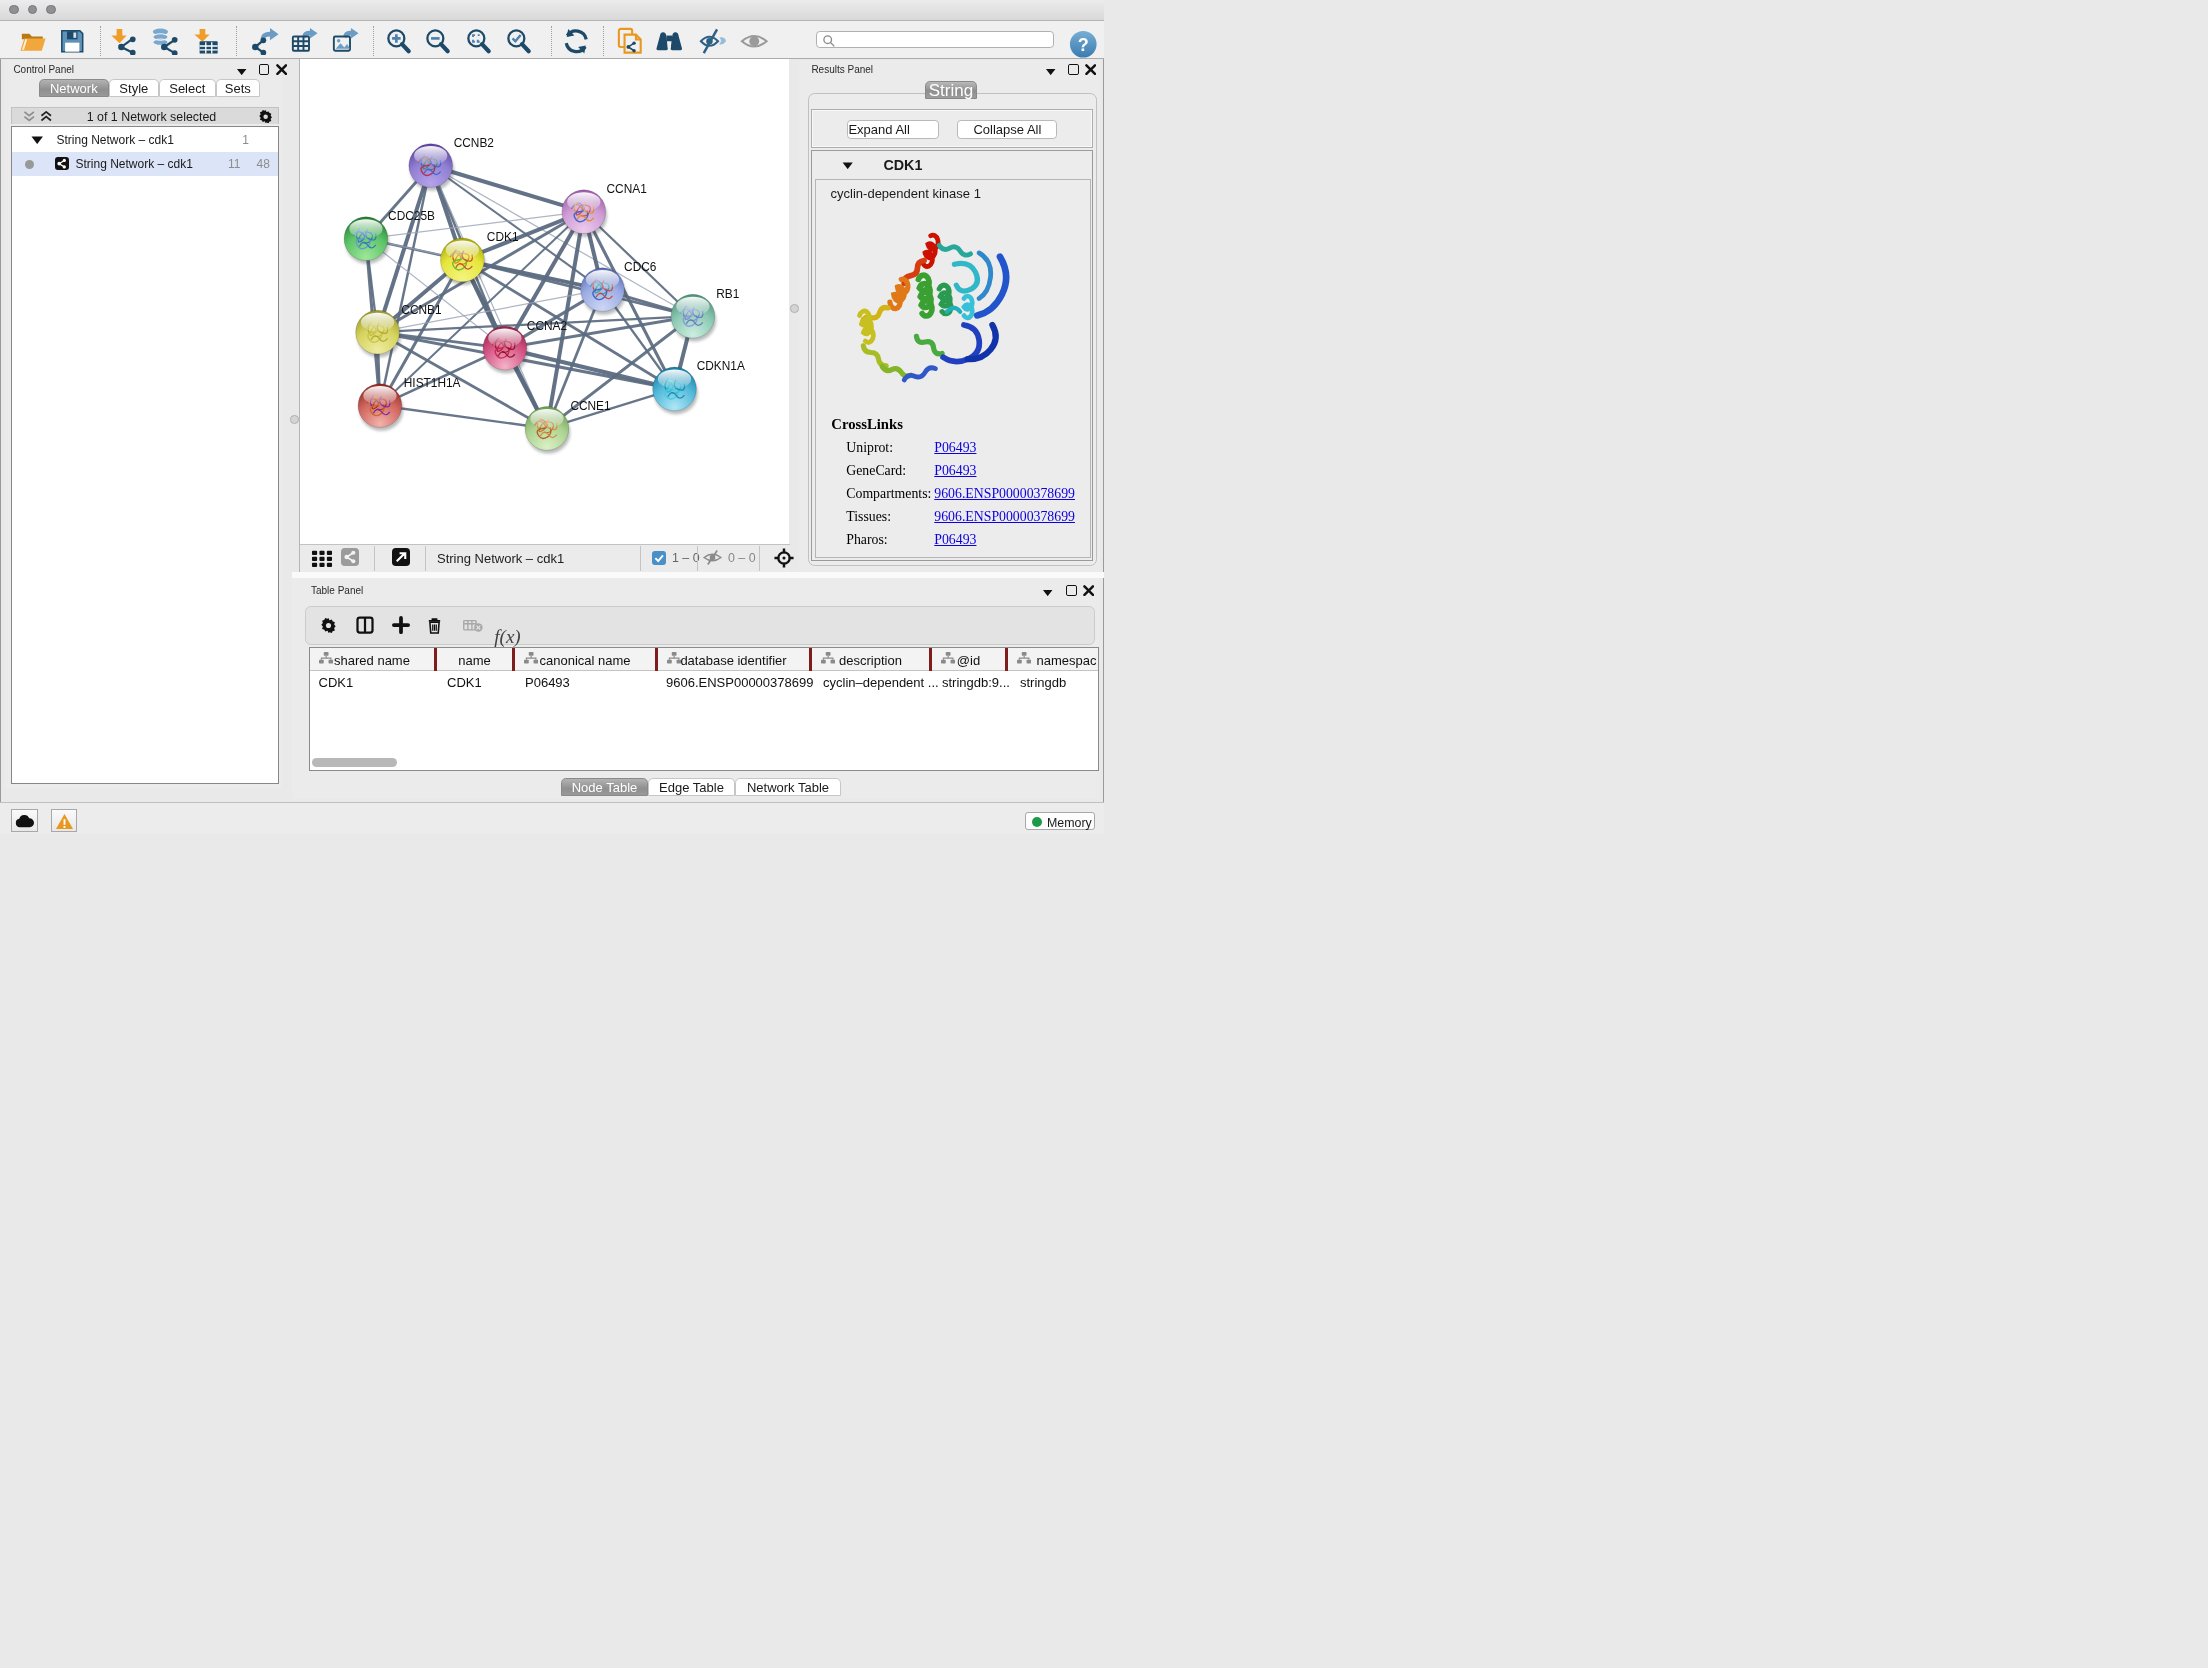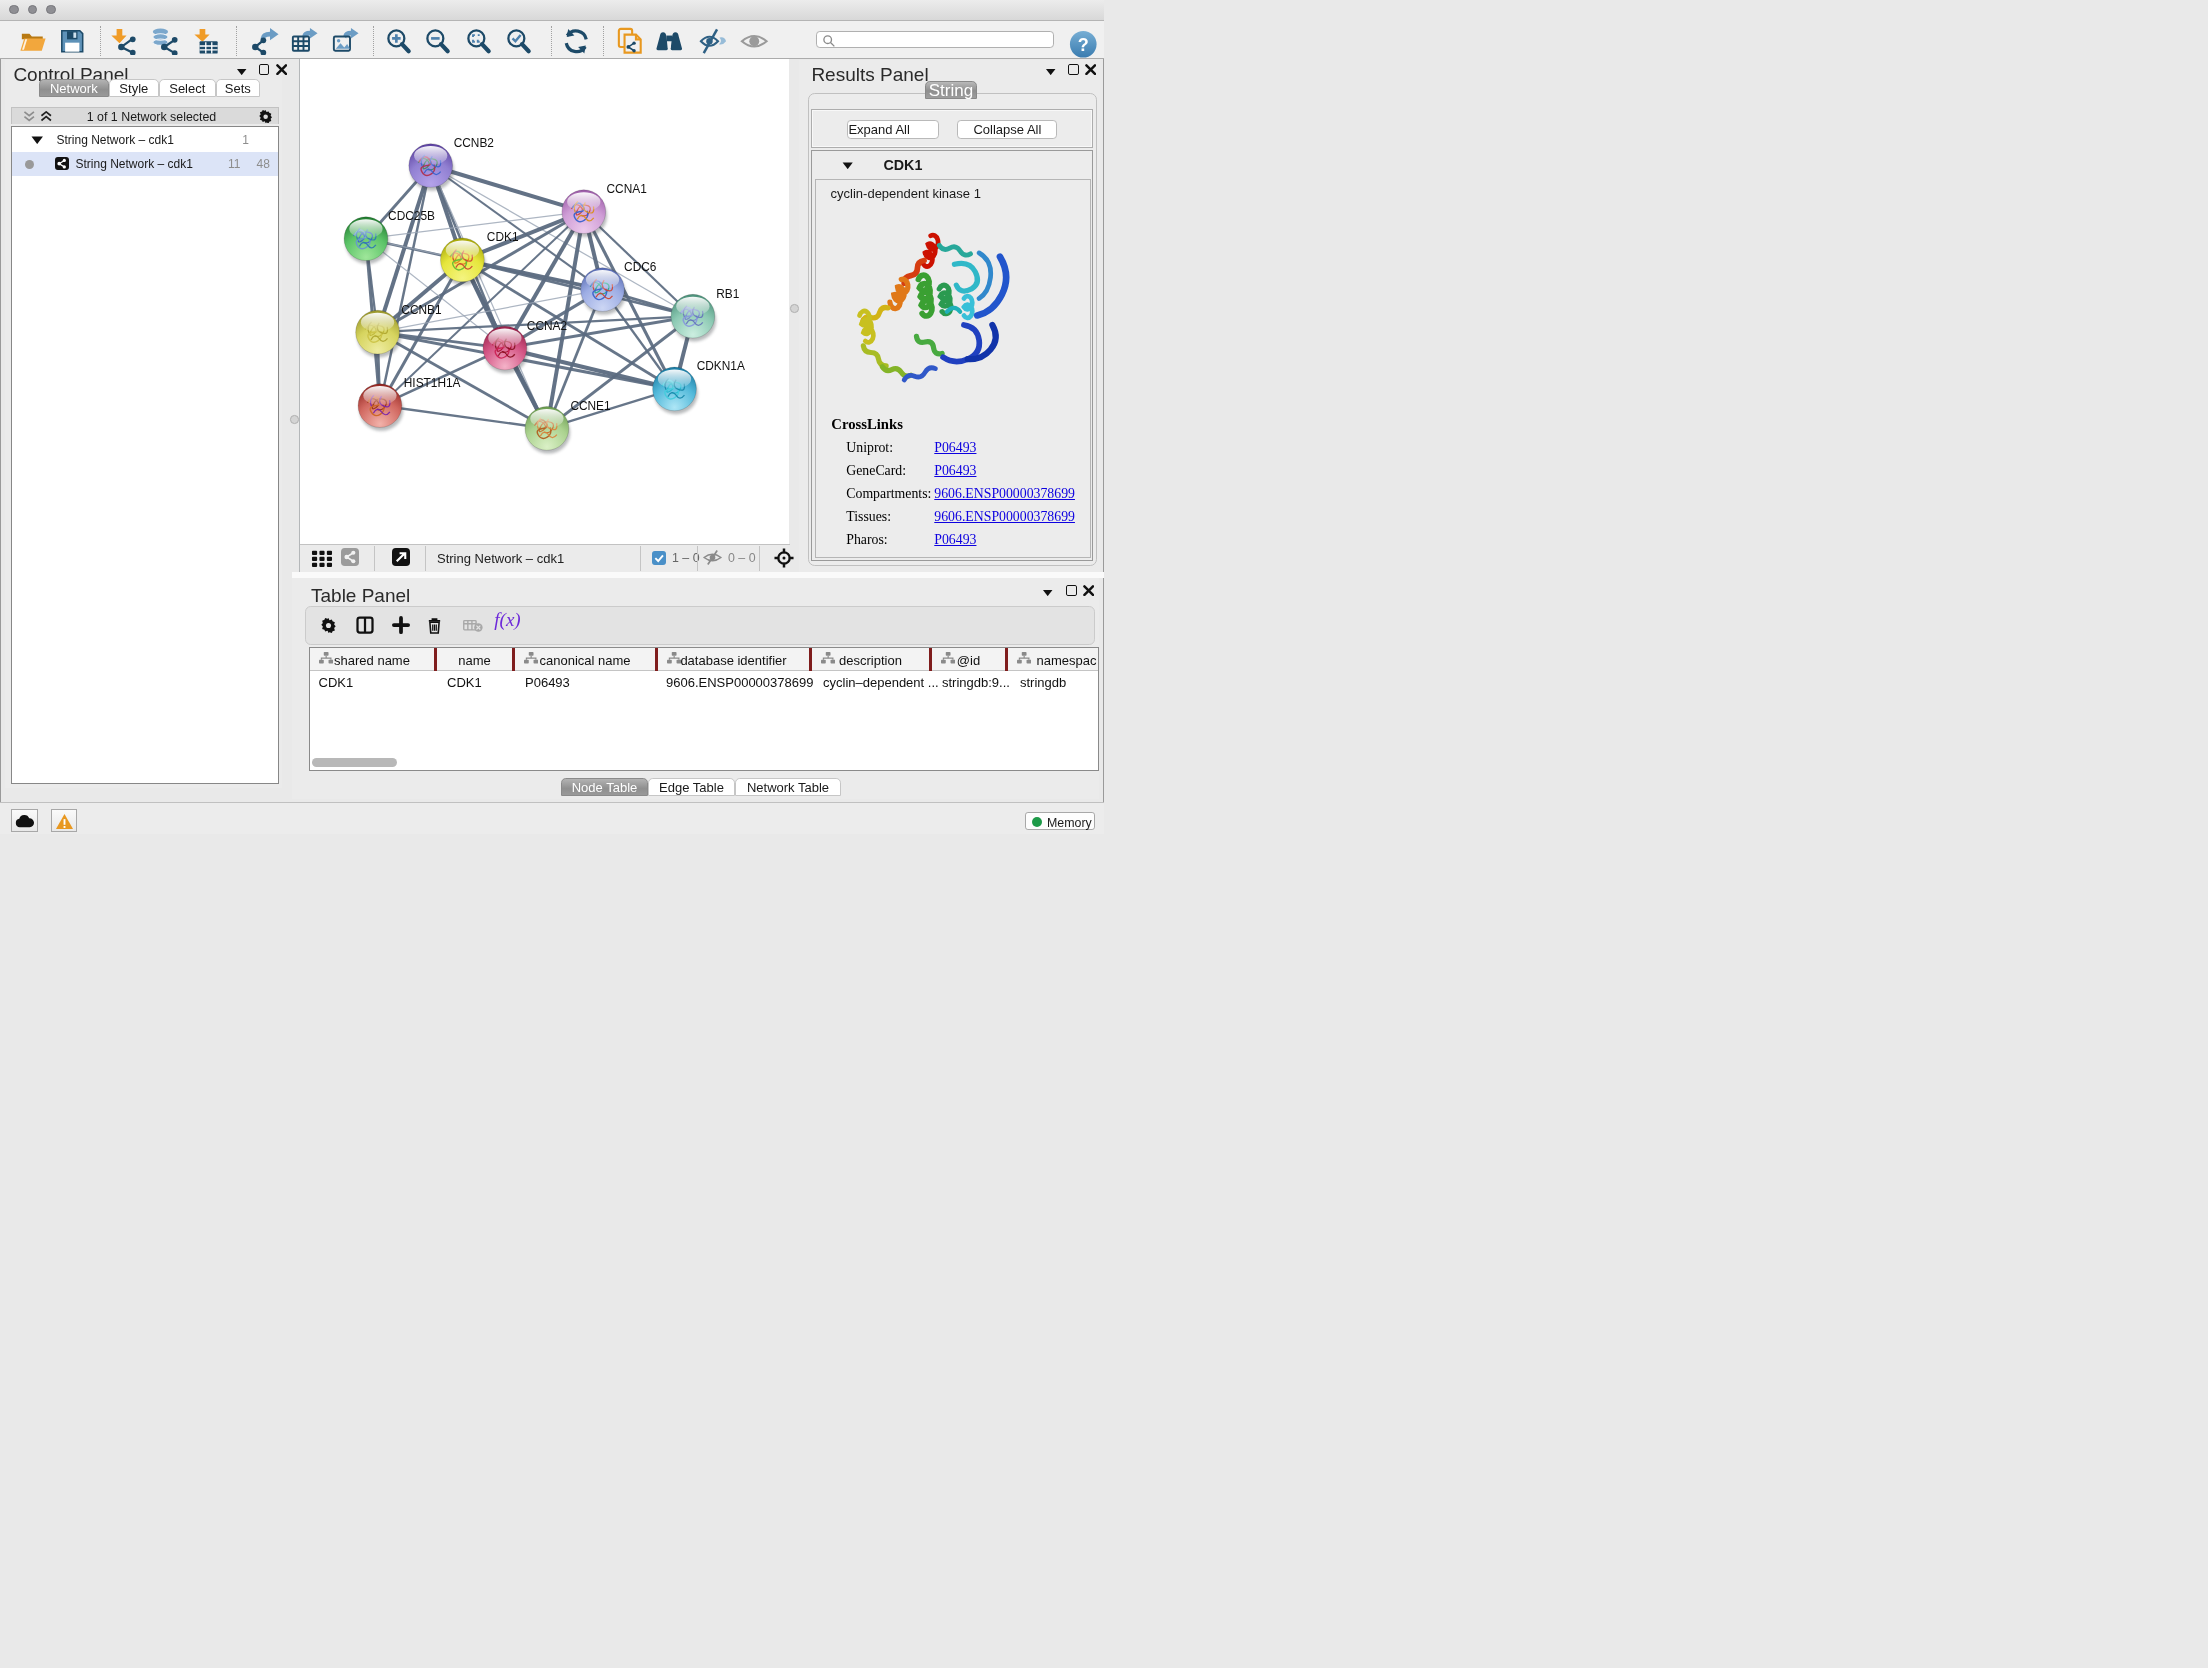--- a/index.html
+++ b/index.html
@@ -12,21 +12,21 @@
 #titlebar .title { position:absolute; left:0; right:0; top:2.9px; text-align:center; font-size:13px; font-weight:bold; color:#3f3f3f; }
 .tl { position:absolute; top:4.8px; width:9.5px; height:9.5px; border-radius:50%; background:#8f8f94; border:1px solid #77777c; }
 
 
 #toolbar { position:absolute; left:0; top:21px; width:1104px; height:38px; background:#f0f0f0; border-bottom:1px solid #ababab; }
 .tbi { position:absolute; top:5.7px; width:28.5px; height:28.5px; }
 .tbsep { position:absolute; top:4.8px; height:30px; width:0; border-left:1.9px dotted #a2a2a2; }
 #searchbox { position:absolute; left:816px; top:9.5px; width:238px; height:17px; background:#fff; border:1px solid #b0b0b0; border-radius:3.8px; }
 
 
-.ptitle { font-size:19px; color:#2a2a2a; }
+.ptitle { font-size:10px; color:#2a2a2a; }
 
 #controlpanel { position:absolute; left:4.8px; top:60px; width:277px; height:728px; background:#ebebeb; }
 #canvaspanel { position:absolute; left:299px; top:59px; width:490px; height:513px; background:#ffffff; border-left:1px solid #b4b7b9; }
 #canvasfooter { position:absolute; left:0; bottom:0; width:490px; height:28.5px; background:#ebebeb; border-top:1px solid #c2c2c2; }
 #resultspanel { position:absolute; left:799px; top:60px; width:301px; height:513px; background:#ebebeb; }
 #tablepanel { position:absolute; left:292px; top:578px; width:807px; height:221px; background:#ebebeb; }
 #statusbar { position:absolute; left:0; top:802px; width:1104px; height:32px; background:#ececec; border-top:1px solid #c0c0c0; }
 
 
 .tab { display:inline-block; height:18px; line-height:17px; text-align:center; font-size:13px;
@@ -682,21 +682,21 @@
         <path d="M9.5 11 v9 M12 11 v9 M14.5 11 v9" stroke="#111" stroke-width="1.7"></path>
       </svg>
     <svg style="position:absolute;left:157px;top:12.4px" width="20" height="13.3" viewBox="0 0 26 17">
         <g stroke="#a8a8a8" fill="none" stroke-width="1.8">
           <rect x="1" y="2" width="16" height="12" rx="1"></rect>
           <path d="M1 6 h16 M6.3 2 v12 M11.6 2 v12"></path>
         </g>
         <circle cx="20" cy="11" r="5.5" fill="#a8a8a8"></circle>
         <path d="M17.5 8.5 l5 5 M22.5 8.5 l-5 5" stroke="#e3e3e3" stroke-width="1.6"></path>
       </svg>
-    <div style="position:absolute;left:188px;top:2px;font-family:'Liberation Serif',serif;font-style:italic;font-size:19px;color:#6d28d9;">f(x)</div>
+    <div style="position:absolute;left:188px;top:19px;font-family:'Liberation Serif',serif;font-style:italic;font-size:19px;color:#404040;">f(x)</div>
   </div>
 
   <div style="position:absolute;left:17px;top:69px;width:790px;height:124px;background:#fff;border:1px solid #8a8a8a;">
     <div style="position:absolute;left:0;top:0;width:788px;height:23px;background:#f3f3f3;border-bottom:1px solid #c4c4c4;">
       <div class="hcell" style="left:0;width:127px;">
           <svg style="position:absolute;left:8.6px;top:3.8px" width="14.3" height="12.4" viewBox="0 0 15 13">
             <g fill="#8a8a8a">
               <rect x="5" y="0" width="5" height="4" rx="0.8"></rect>
               <rect x="0" y="8" width="5" height="4" rx="0.8"></rect>
               <rect x="10" y="8" width="5" height="4" rx="0.8"></rect>

